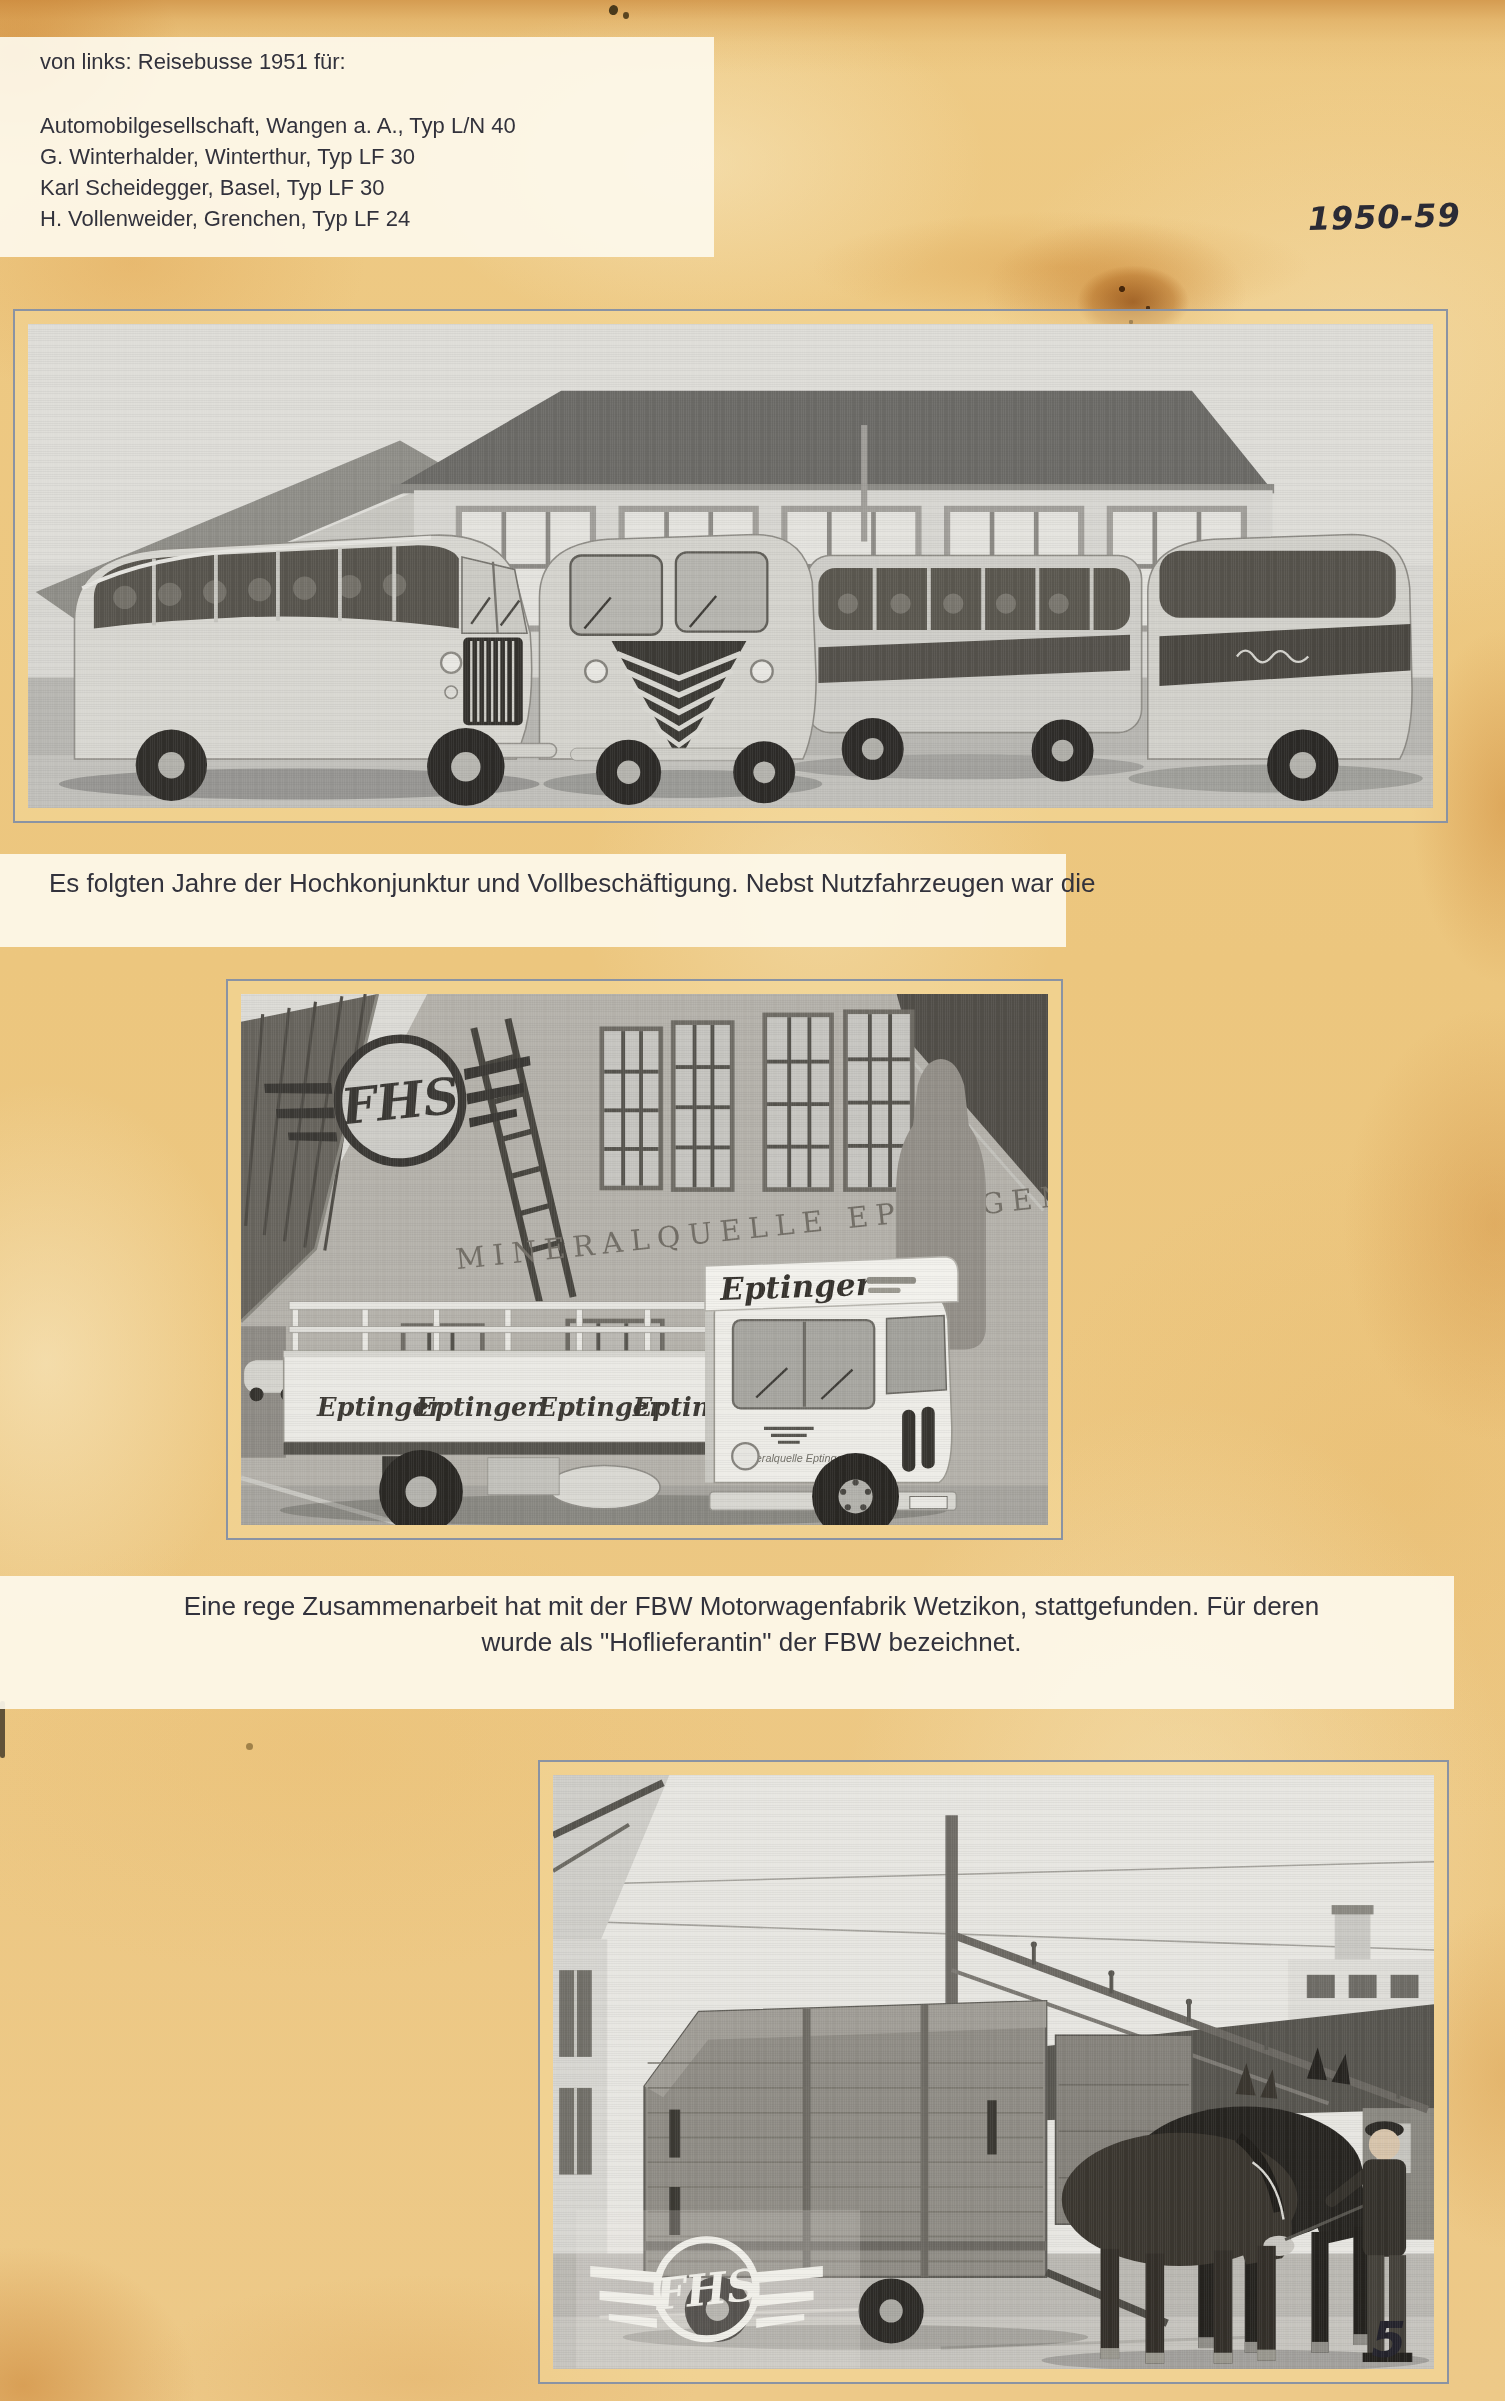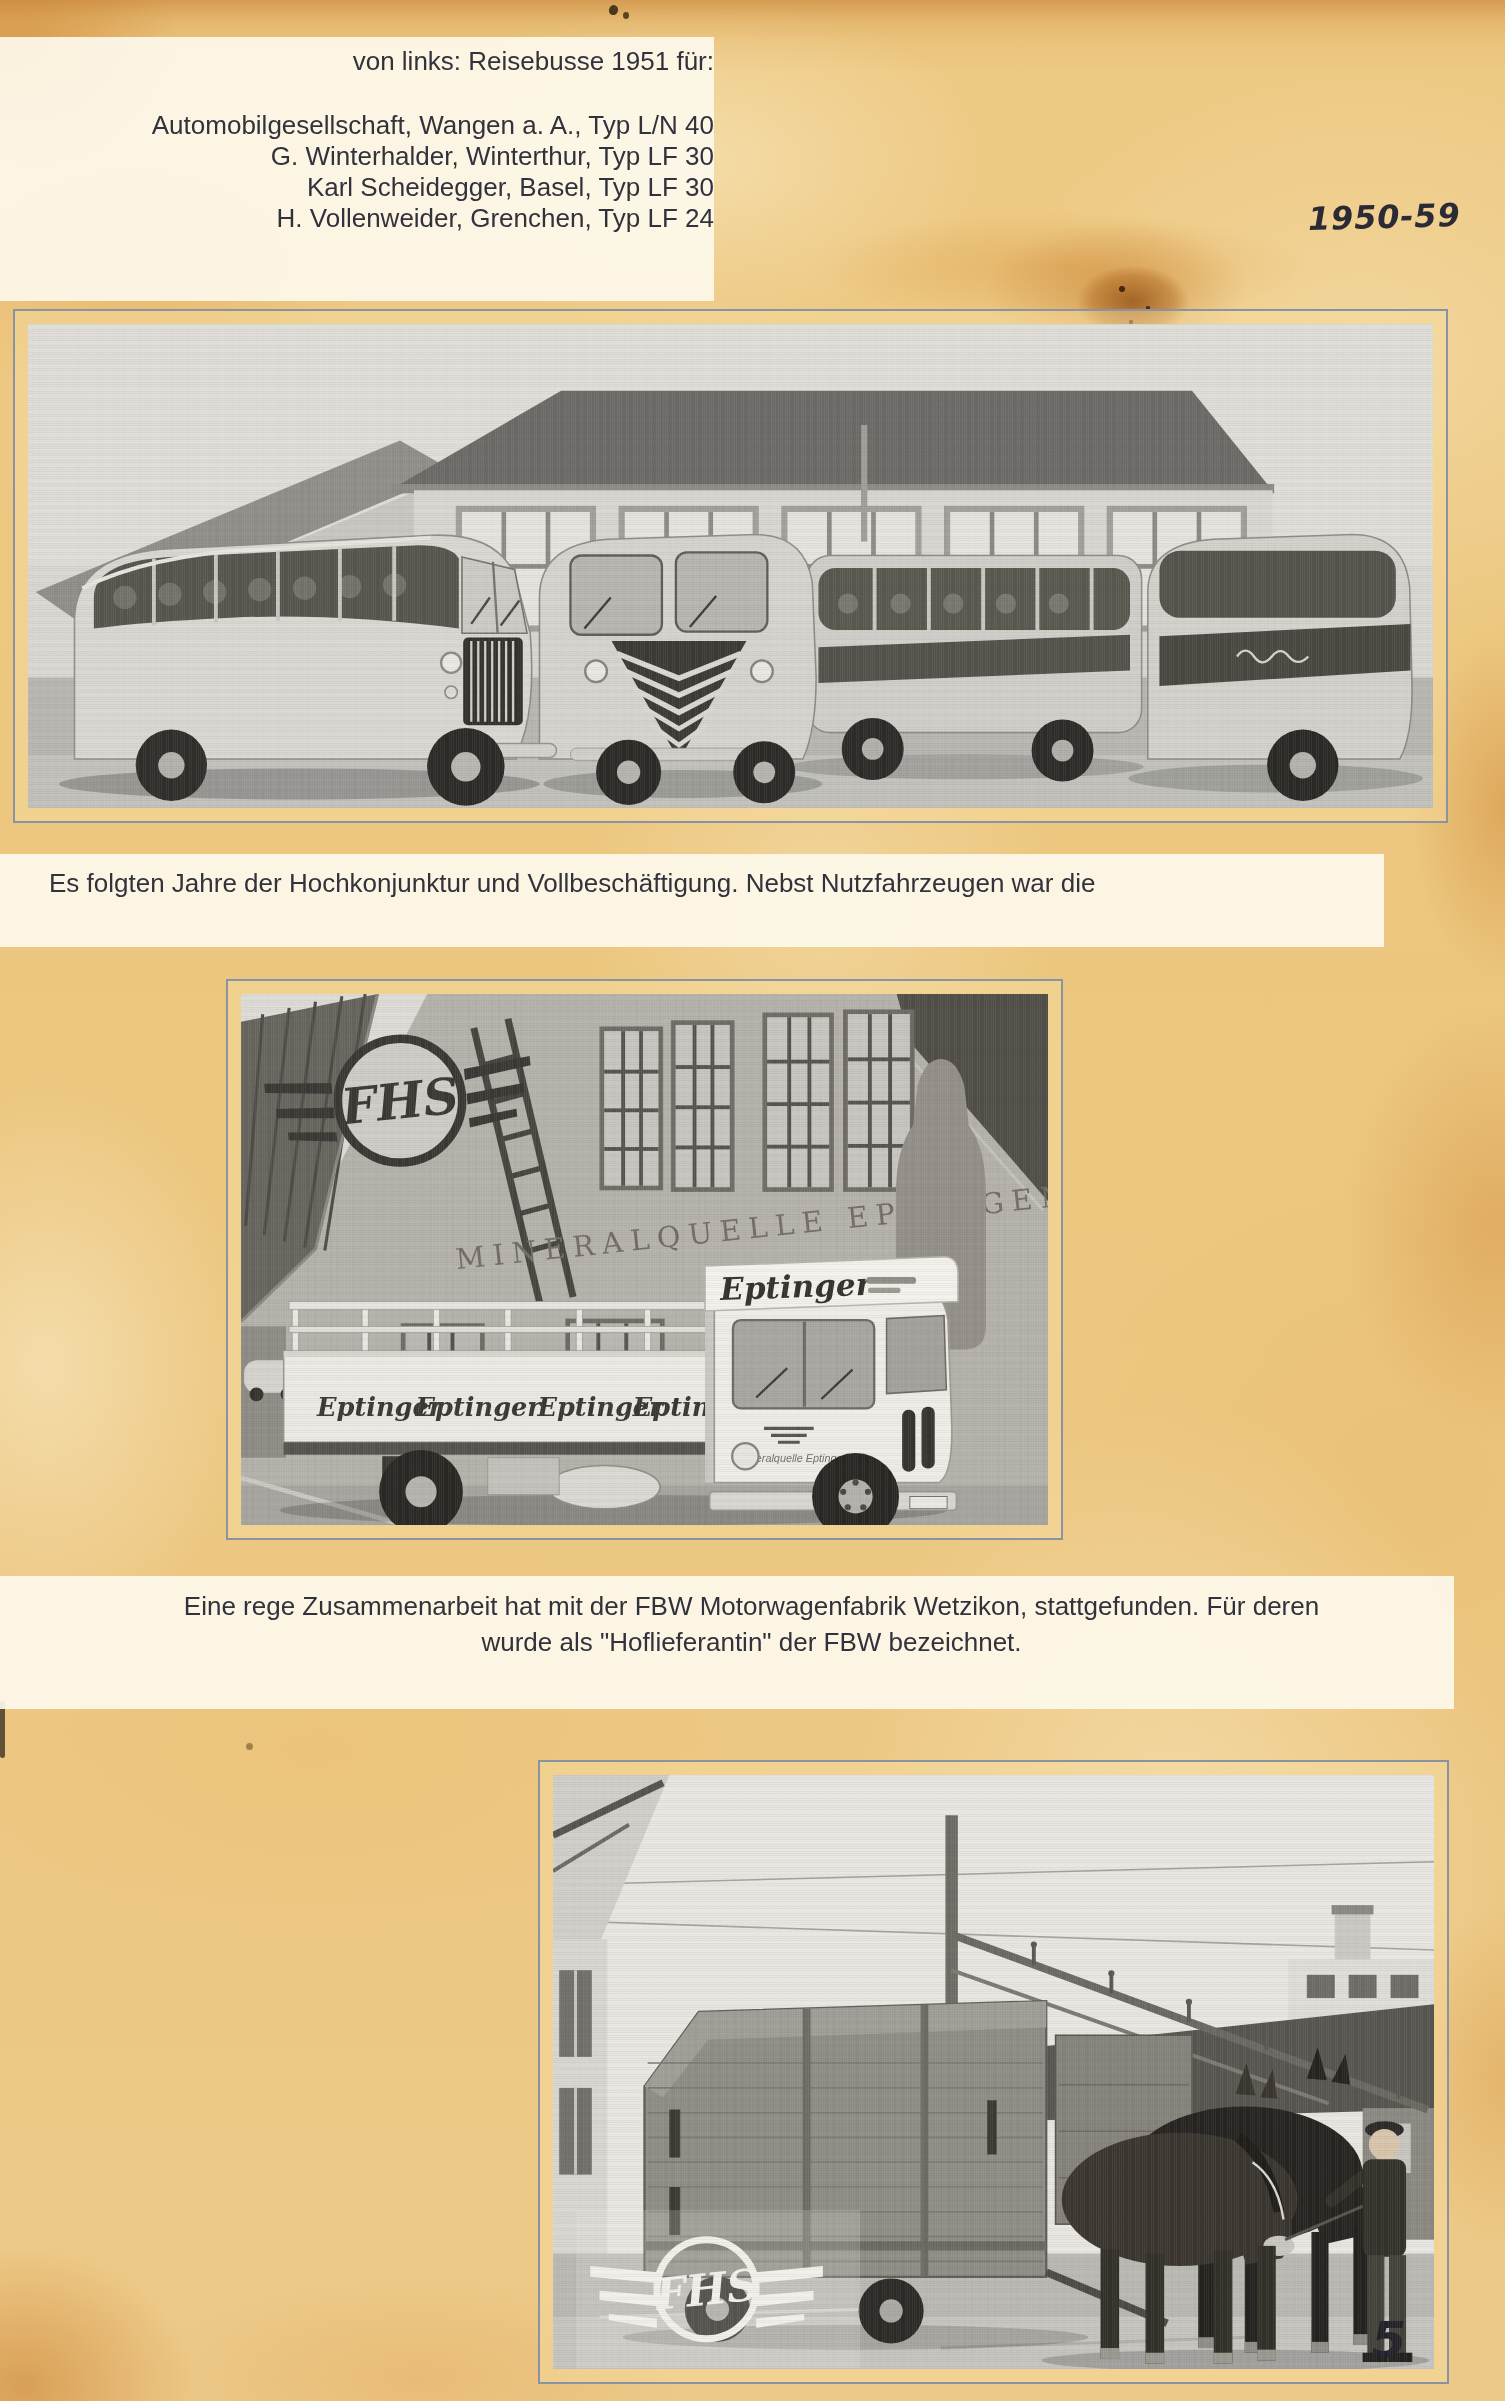--- a/index.html
+++ b/index.html
@@ -27,23 +27,23 @@
       radial-gradient(ellipse 480px 635px at 1177px 1844px, rgba(250,240,205,.42), rgba(250,240,205,0) 70%),
       radial-gradient(ellipse 341px 341px at 821px 899px, rgba(248,236,200,.38), rgba(248,236,200,0) 70%),
       radial-gradient(ellipse 403px 240px at 697px 163px, rgba(251,241,210,.45), rgba(251,241,210,0) 72%),
       radial-gradient(ellipse 558px 403px at 1363px 356px, rgba(248,234,196,.4), rgba(248,234,196,0) 70%),
       radial-gradient(ellipse 635px 325px at 318px 1751px, rgba(233,187,110,.32), rgba(233,187,110,0) 70%),
       radial-gradient(ellipse 558px 480px at 1410px 1487px, rgba(230,180,100,.3), rgba(230,180,100,0) 70%),
       linear-gradient(180deg, #eeca85, #ecc67e 40%, #edc988);
   }
   .caption-box, .caption-band { position:absolute; background:rgba(253,249,235,.92); }
   .caption-box p, .caption-band p { white-space:nowrap; }
-  .top-caption { left:0; top:37px; width:714px; height:264px; padding:9.3px 0 0 40px; font-size:26px; line-height:31px;text-align:right; }
+  .top-caption { left:0; top:37px; width:714px; height:220px; padding:9.3px 0 0 40px; font-size:22px; line-height:31px; }
   .top-caption .intro { margin-bottom:33px; }
-  .band1 { left:0; top:854px; width:1384px; height:93px; padding:13px 0 0 49px; font-size:26px; line-height:33px; }
+  .band1 { left:0; top:854px; width:1066px; height:93px; padding:13px 0 0 49px; font-size:26px; line-height:33px; }
   .band2 { left:0; top:1576px; width:1454px; height:133px; padding:12.4px 0 0 49px; font-size:26px; line-height:36px;text-align:center; }
   .year {
     position:absolute; left:1308px; top:198px;
     font-family:"DejaVu Sans","Liberation Sans",sans-serif;
     font-style:italic; font-weight:bold; font-size:32px; letter-spacing:0.8px;
     color:#2b2b35; transform:rotate(-1.5deg);
   }
   .photo-frame { position:absolute; border:2.3px solid #8a93a3; padding:13px; background:rgba(246,222,162,.45); }
   .photo { position:relative; width:100%; height:100%; background:#d6d5d0; overflow:hidden; }
   .photo svg { display:block; width:100%; height:100%; }

